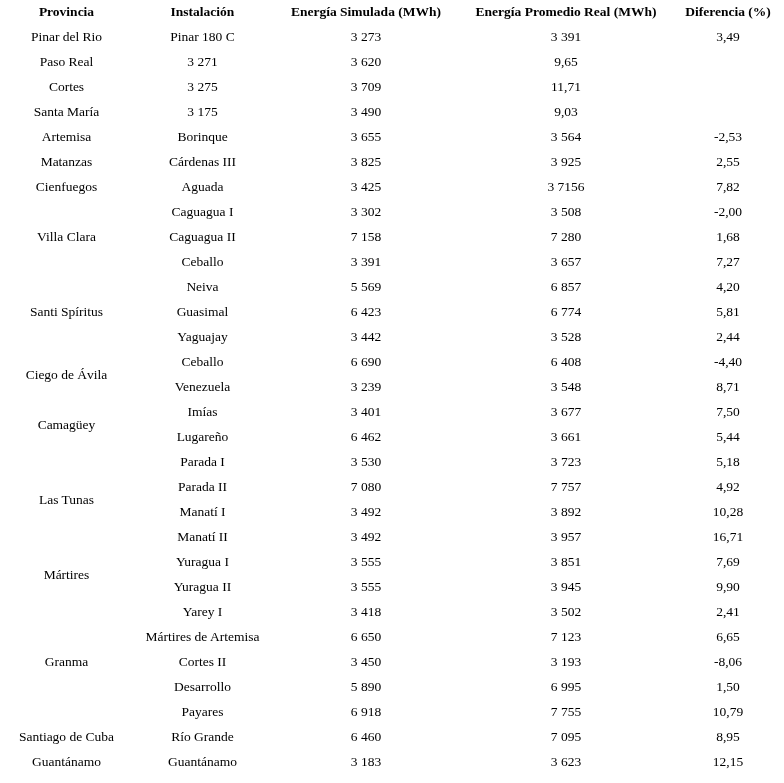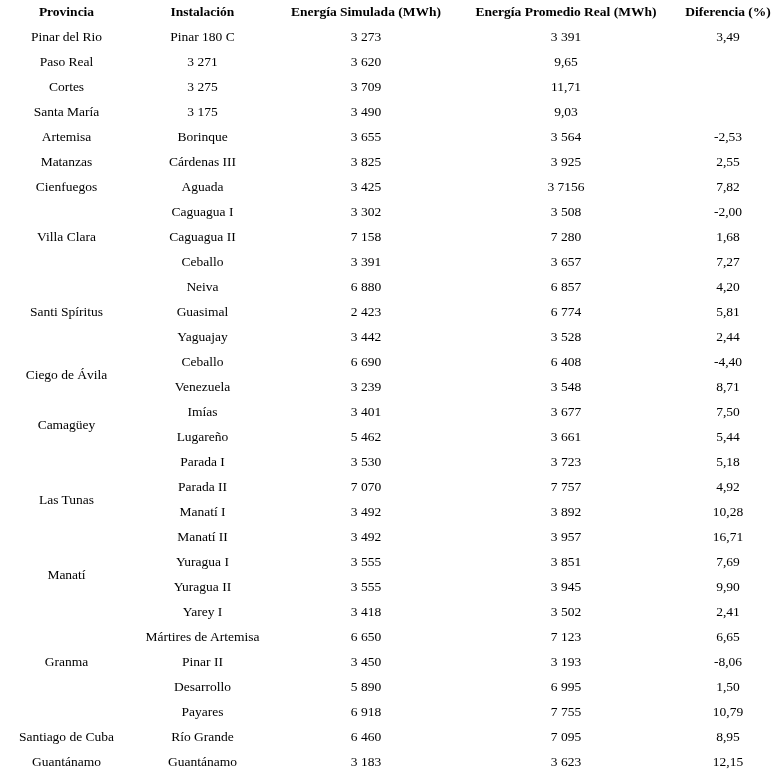--- a/index.html
+++ b/index.html
@@ -127,27 +127,27 @@
         </tr>
         <tr>
           <td>Ceballo</td>
           <td>3 391</td>
           <td>3 657</td>
           <td>7,27</td>
         </tr>
         <tr>
           <td rowspan="3">Santi Spíritus</td>
           <td>Neiva</td>
-          <td>6 880</td>
+          <td>5 569</td>
           <td>6 857</td>
           <td>4,20</td>
         </tr>
         <tr>
           <td>Guasimal</td>
-          <td>2 423</td>
+          <td>6 423</td>
           <td>6 774</td>
           <td>5,81</td>
         </tr>
         <tr>
           <td>Yaguajay</td>
           <td>3 442</td>
           <td>3 528</td>
           <td>2,44</td>
         </tr>
         <tr>
@@ -165,51 +165,51 @@
         </tr>
         <tr>
           <td rowspan="2">Camagüey</td>
           <td>Imías</td>
           <td>3 401</td>
           <td>3 677</td>
           <td>7,50</td>
         </tr>
         <tr>
           <td>Lugareño</td>
-          <td>5 462</td>
+          <td>6 462</td>
           <td>3 661</td>
           <td>5,44</td>
         </tr>
         <tr>
           <td rowspan="4">Las Tunas</td>
           <td>Parada I</td>
           <td>3 530</td>
           <td>3 723</td>
           <td>5,18</td>
         </tr>
         <tr>
           <td>Parada II</td>
-          <td>7 070</td>
+          <td>7 080</td>
           <td>7 757</td>
           <td>4,92</td>
         </tr>
         <tr>
           <td>Manatí I</td>
           <td>3 492</td>
           <td>3 892</td>
           <td>10,28</td>
         </tr>
         <tr>
           <td>Manatí II</td>
           <td>3 492</td>
           <td>3 957</td>
           <td>16,71</td>
         </tr>
         <tr>
-          <td rowspan="2">Manatí</td>
+          <td rowspan="2">Mártires</td>
           <td>Yuragua I</td>
           <td>3 555</td>
           <td>3 851</td>
           <td>7,69</td>
         </tr>
         <tr>
           <td>Yuragua II</td>
           <td>3 555</td>
           <td>3 945</td>
           <td>9,90</td>
@@ -221,21 +221,21 @@
           <td>3 502</td>
           <td>2,41</td>
         </tr>
         <tr>
           <td>Mártires de Artemisa</td>
           <td>6 650</td>
           <td>7 123</td>
           <td>6,65</td>
         </tr>
         <tr>
-          <td>Pinar II</td>
+          <td>Cortes II</td>
           <td>3 450</td>
           <td>3 193</td>
           <td>-8,06</td>
         </tr>
         <tr>
           <td>Desarrollo</td>
           <td>5 890</td>
           <td>6 995</td>
           <td>1,50</td>
         </tr>

